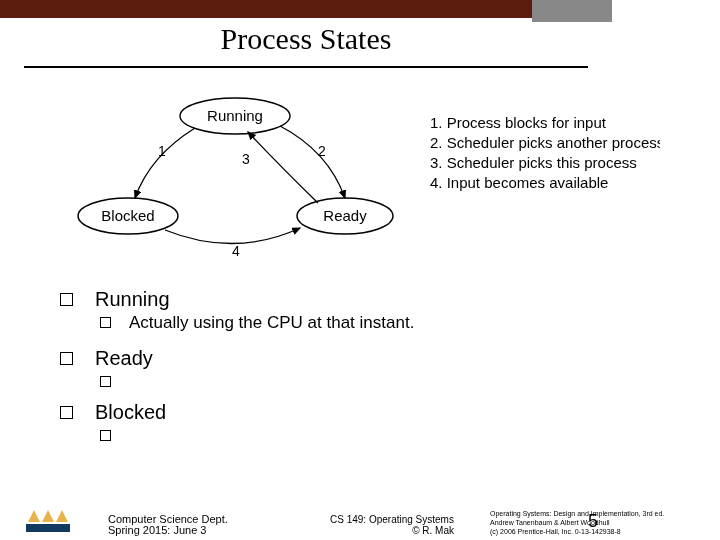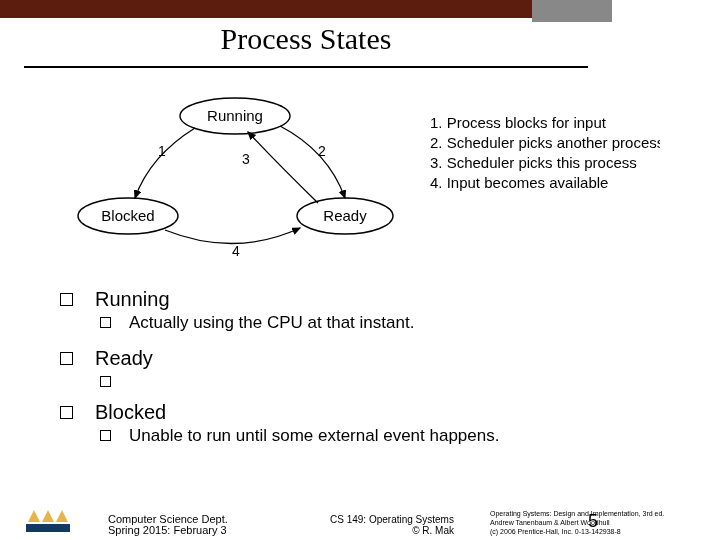--- a/index.html
+++ b/index.html
@@ -88,34 +88,33 @@
     <div class="b1 sub">
       <span class="sq sq-small"></span>
     </div>
 
     <div class="b1">
       <span class="sq"></span>
       <span class="b1-label">Blocked</span>
     </div>
     <div class="b1 sub">
       <span class="sq sq-small"></span>
-      <span class="b2-label nowrap">Unable to run until some external event happens.</span>
     </div>
   </div>
 
   <div class="footer">
     <div class="foot-logo">
       <svg viewBox="0 0 44 26">
           <rect x="0" y="16" width="44" height="8" fill="#12395f"></rect>
           <path d="M8 2 L14 14 L2 14 Z M22 2 L28 14 L16 14 Z M36 2 L42 14 L30 14 Z" fill="#e8b34a"></path>
         </svg>
     </div>
     <div class="foot-left">
       <div>Computer Science Dept.</div>
-      <div>Spring 2015: February 3</div>
+      <div>Spring 2015: June 3</div>
     </div>
     <div class="foot-mid">
       <div>CS 149: Operating Systems</div>
       <div>© R. Mak</div>
     </div>
     <div class="foot-right">
       <div>Operating Systems: Design and Implementation, 3rd ed.</div>
       <div>Andrew Tanenbaum &amp; Albert Woodhull</div>
       <div>(c) 2006 Prentice-Hall, Inc. 0-13-142938-8</div>
     </div>

